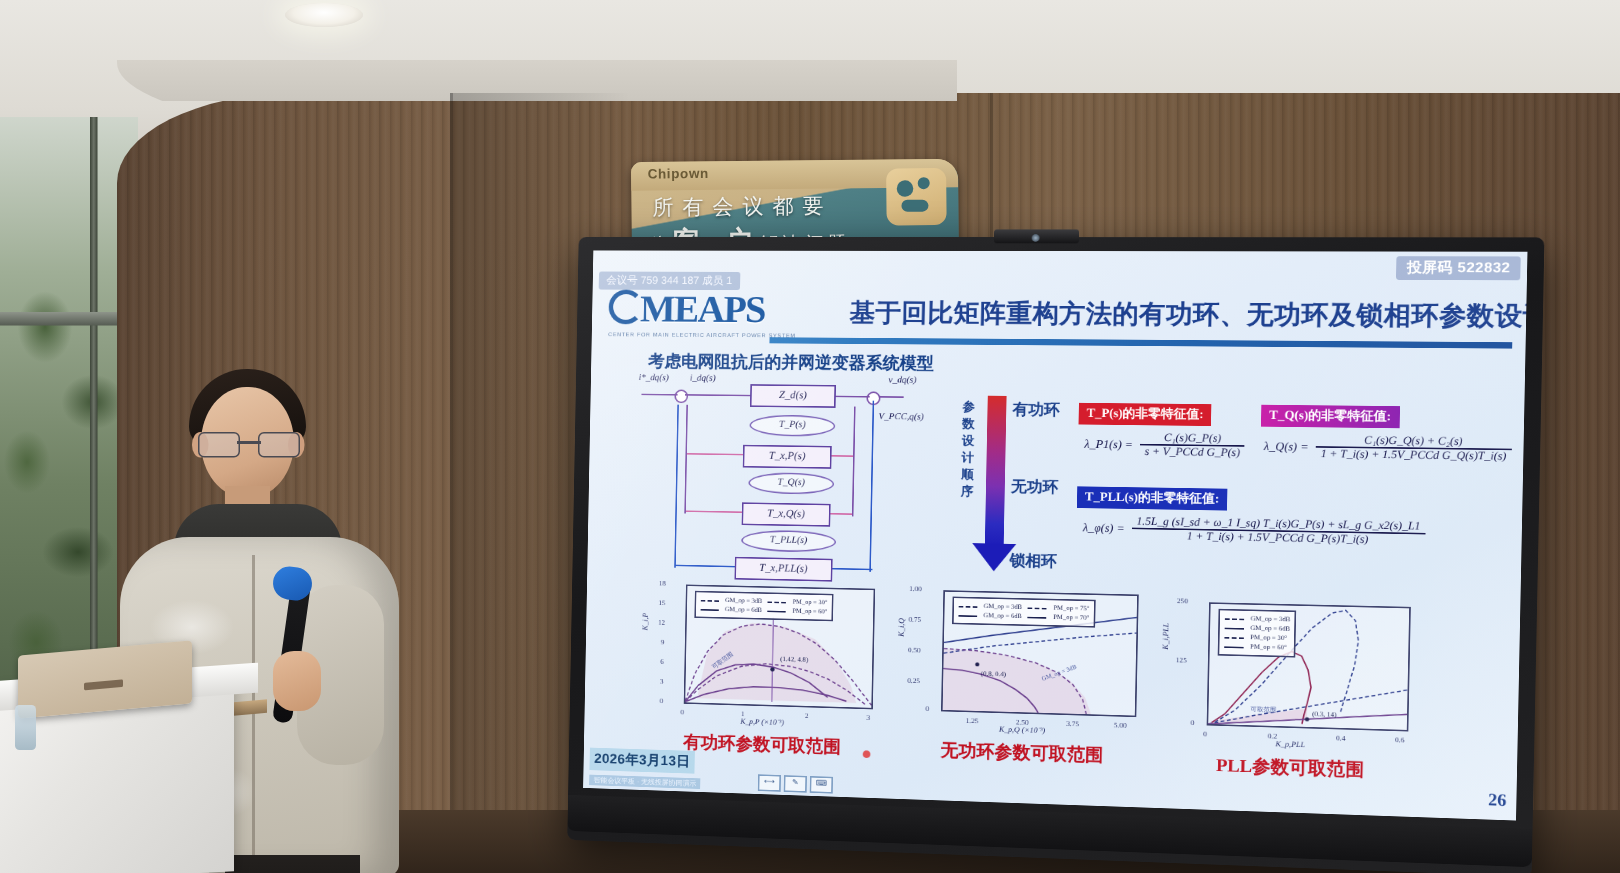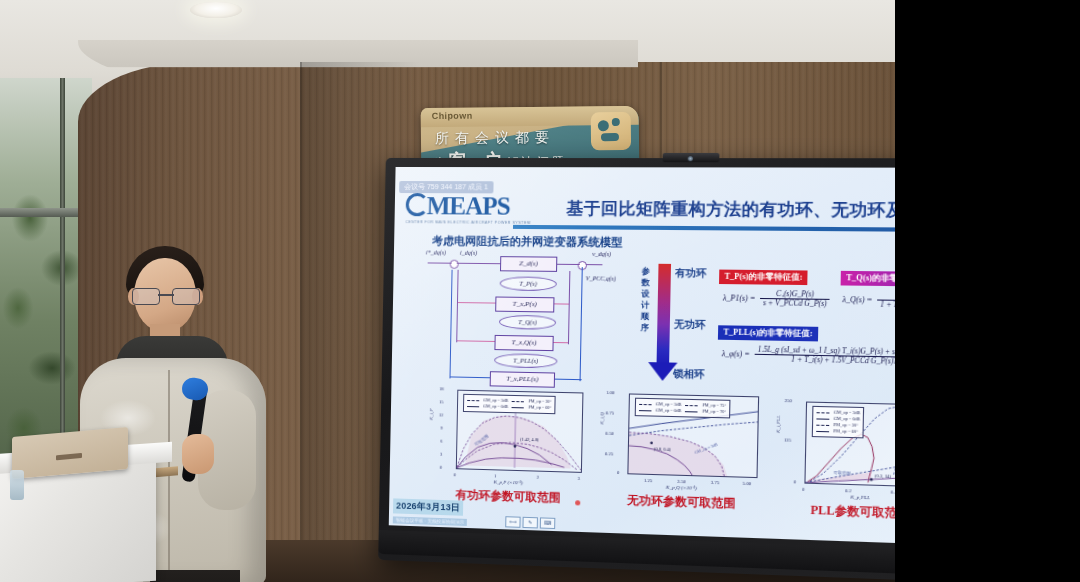--- a/index.html
+++ b/index.html
@@ -1,17 +1,17 @@
 <!DOCTYPE html>
 <html><head>
 <meta charset="utf-8">
 <style>
   html,body{margin:0;padding:0;background:#000;}
   #scene{
-    position:relative;width:895px;height:582px;overflow:hidden;
+    position:relative;width:1080px;height:582px;overflow:hidden;
     font-family:"Liberation Sans","DejaVu Sans",sans-serif;
     background:#1d4ed8;
   }
   
   .ceiling{
     position:absolute;left:0;top:0;width:1080px;height:120px;
     background:linear-gradient(180deg,#e9e7e2 0%,#dedbd4 60%,#cfcbc3 100%);
   }
   .ceiling-light{
     position:absolute;left:190px;top:2px;width:52px;height:16px;border-radius:50%;

